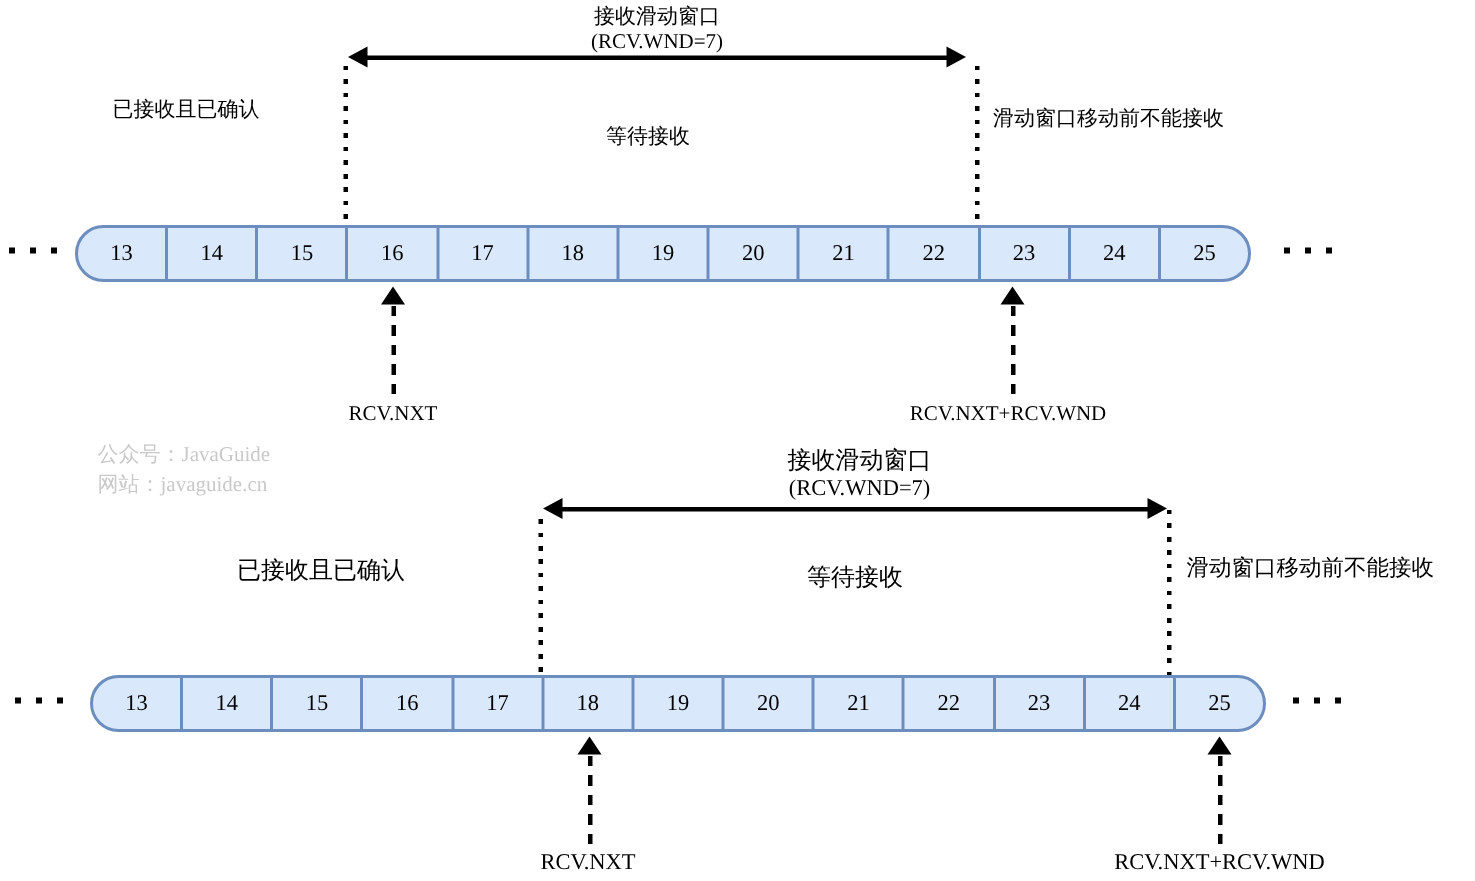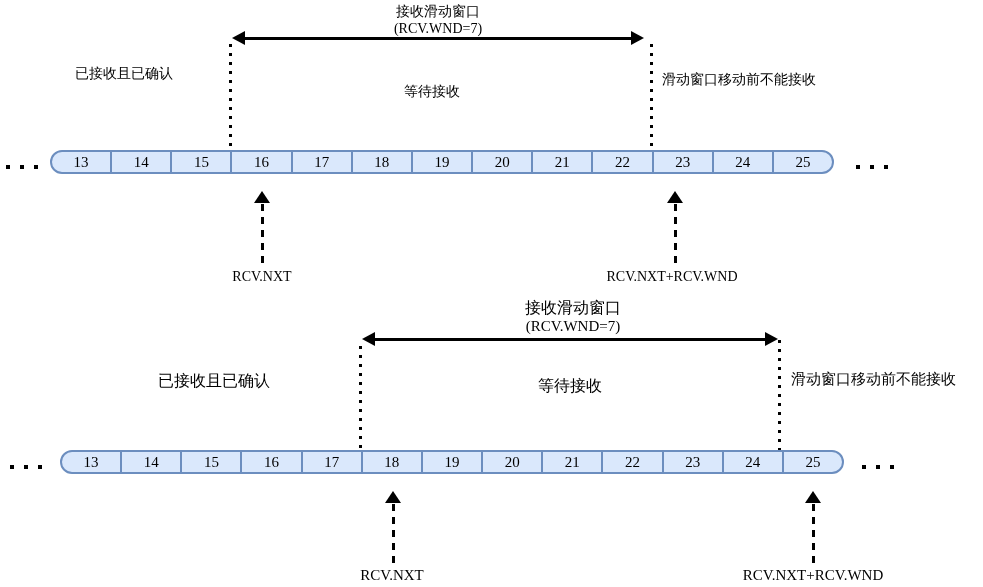--- a/index.html
+++ b/index.html
@@ -5,21 +5,21 @@
   html,body{margin:0;padding:0;background:#fff;}
   #stage{
     position:relative;width:983px;height:587px;background:#fff;overflow:hidden;
     font-family:Liberation Serif, serif;color:#000;
   }
   .abs{position:absolute;white-space:nowrap;}
   .ctr{transform:translateX(-50%);text-align:center;}
 
   
   .capsule{
-    position:absolute;width:784px;height:24px;box-sizing:border-box;
+    position:absolute;width:784px;height:38px;box-sizing:border-box;
     border:2px solid var(--cell-border,#6c8ebf);border-radius:19px;
     background:var(--cell-fill,#dae8fc);display:flex;overflow:hidden;
   }
   .cell{
     flex:1 1 0;display:flex;align-items:center;justify-content:center;
     font-size:15px;box-sizing:border-box;
   }
   .cell + .cell{border-left:2px solid var(--cell-border,#6c8ebf);}
 
   
@@ -107,20 +107,22 @@
     <div class="abs ctr t14" style="left:262px;top:268px;">RCV.NXT</div>
 
     <div class="uparrow" style="left:667px;top:191px;height:74px;">
       <span class="tri-u"></span>
         <span class="vdash"></span>
     </div>
     <div class="abs ctr t14" style="left:672px;top:268px;">RCV.NXT+RCV.WND</div>
   </div>
 
   <div class="watermark">
+    <div>公众号：JavaGuide</div>
+    <div>网站：javaguide.cn</div>
   </div>
 
   <div>
     <div class="abs ctr t16" style="left:573px;top:298px;">接收滑动窗口</div>
     <div class="abs ctr t15" style="left:573px;top:317px;">(RCV.WND=7)</div>
 
     <div class="harrow" style="left:362px;top:332px;width:416px;">
       <span class="tri-l"></span>
       <span class="hline"></span>
       <span class="tri-r"></span>

